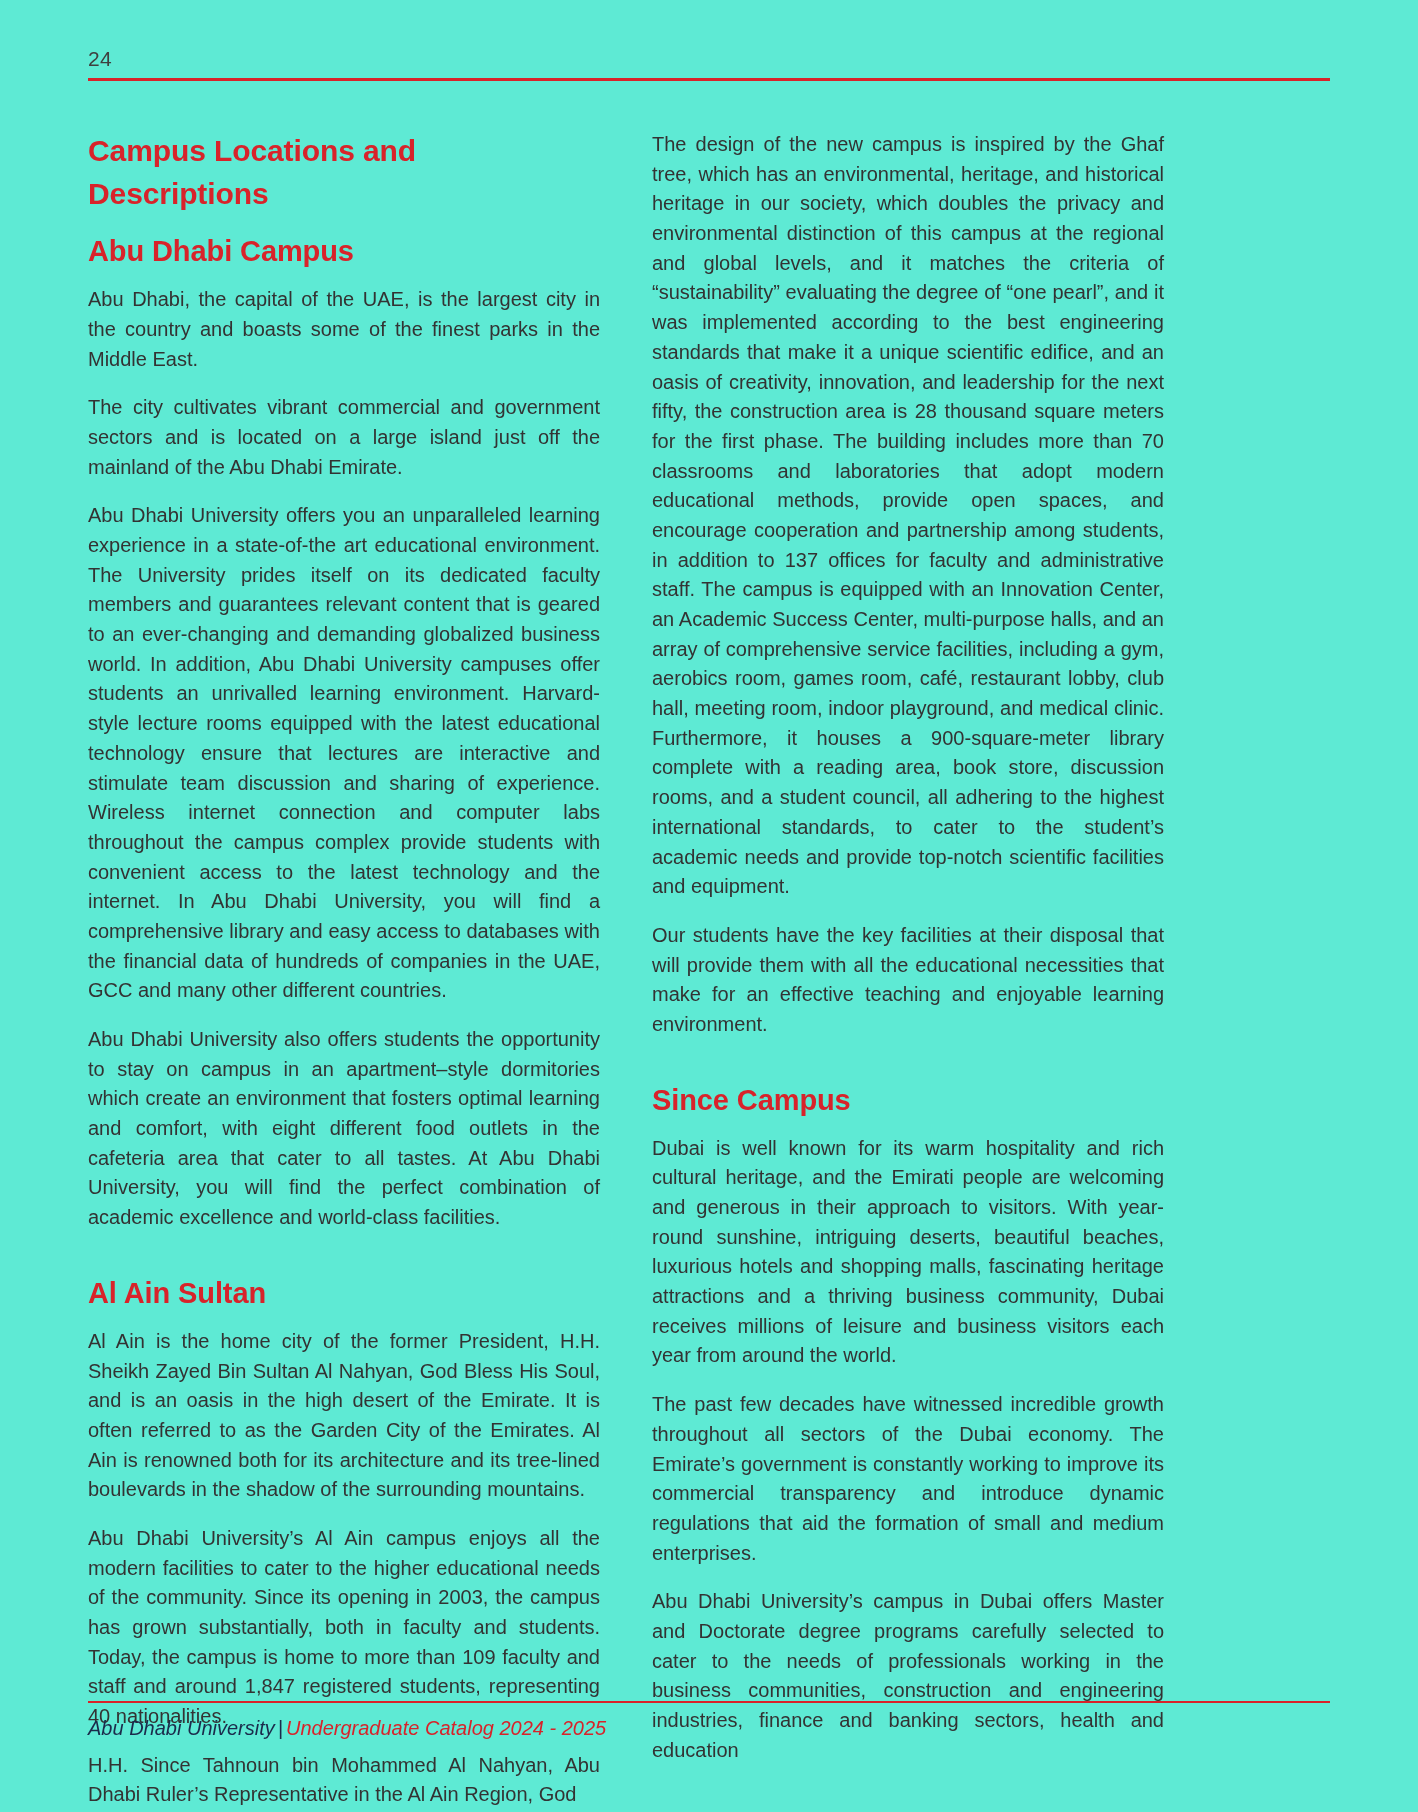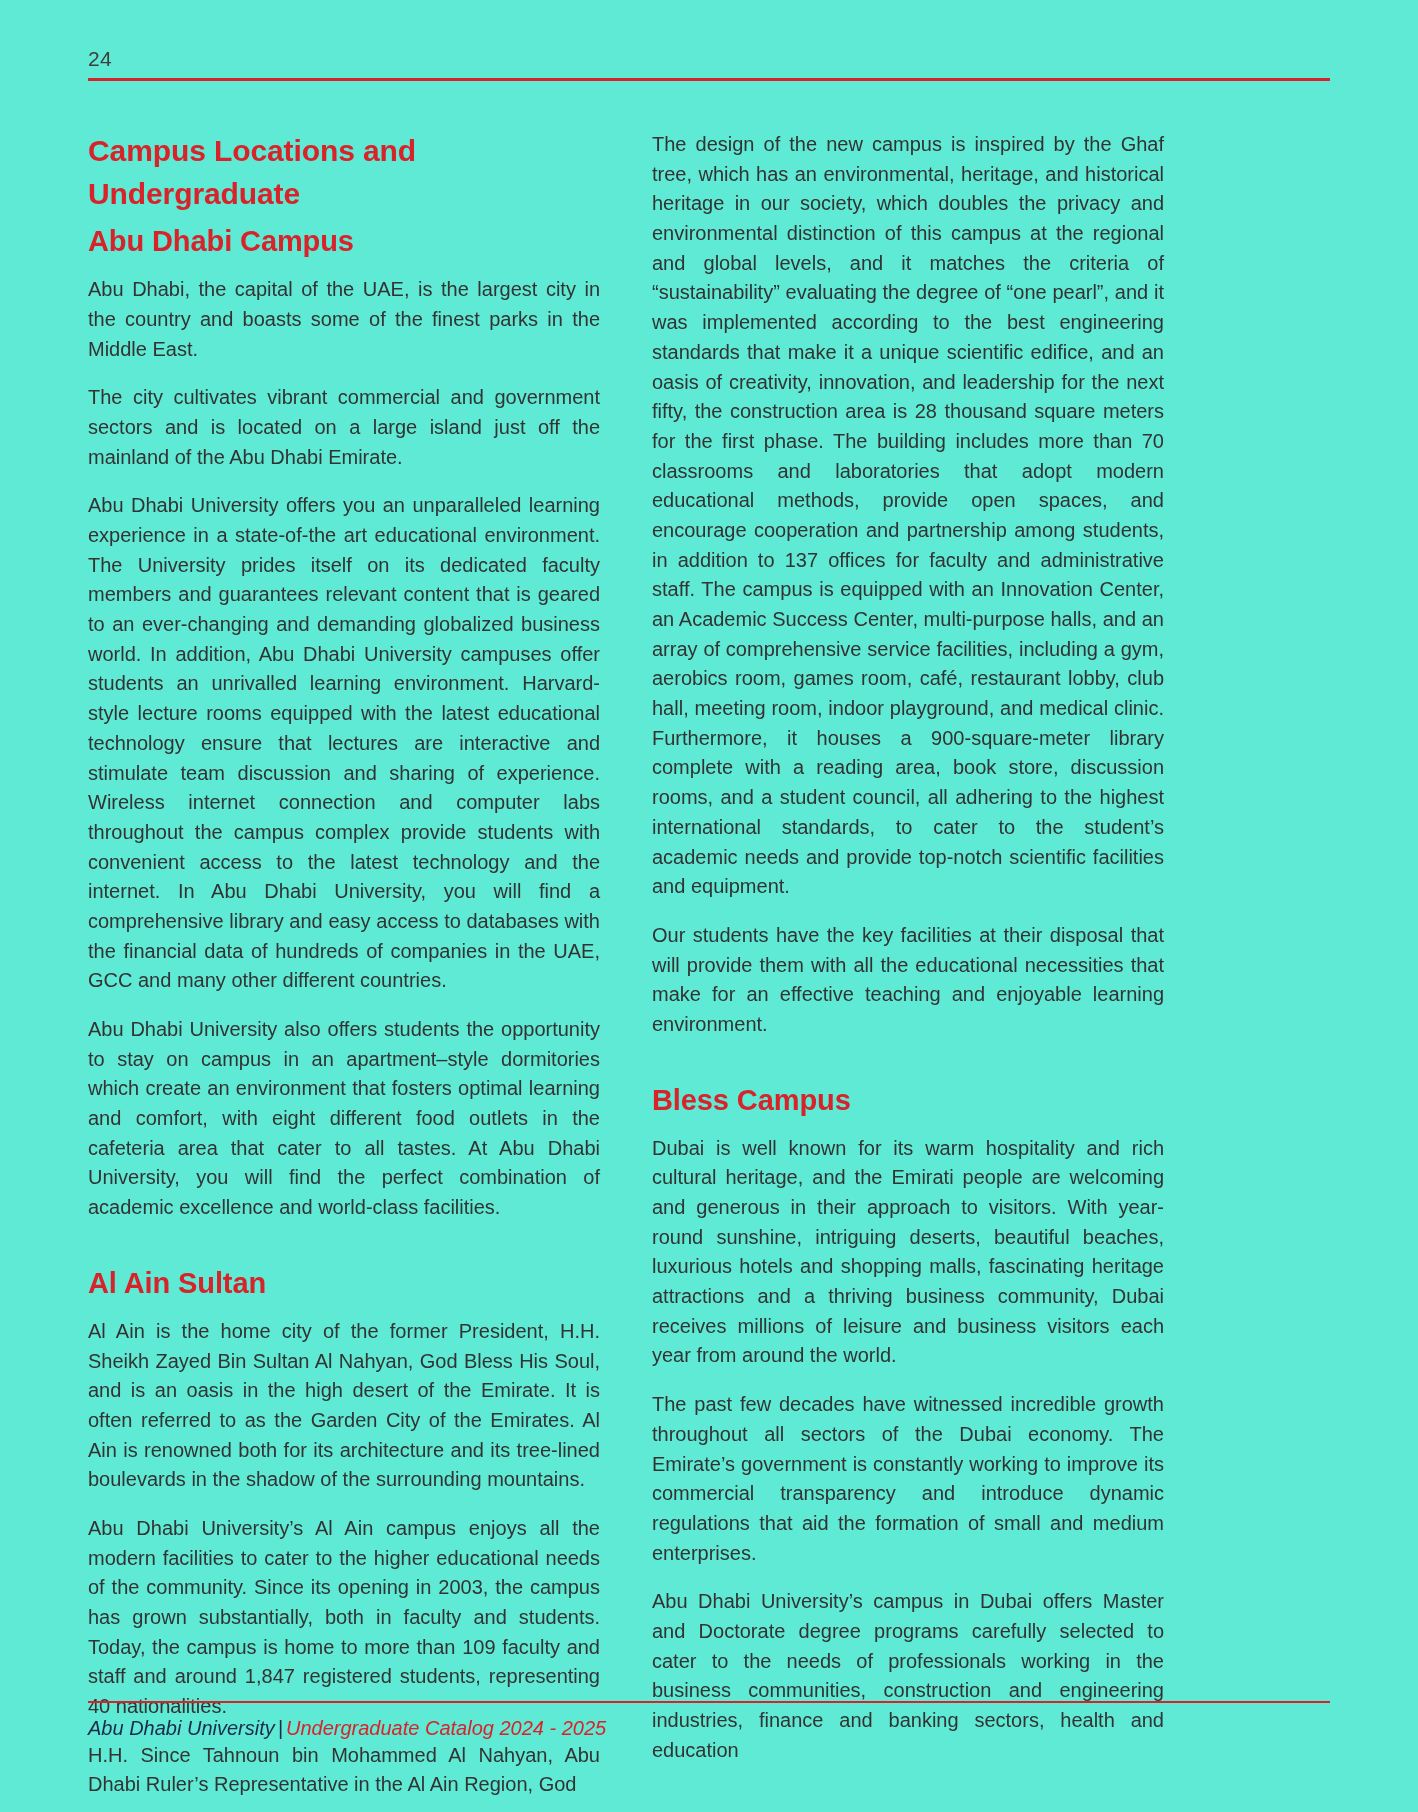--- a/index.html
+++ b/index.html
@@ -66,21 +66,21 @@
     letter-spacing: -0.1px;
   }
   h1.section-title {
     font-size: 30px;
     line-height: 1.42;
     margin-bottom: 2px;
   }
   h2.campus-title {
     font-size: 29px;
     line-height: 1.38;
-    margin-top: 6px;
+    margin-top: 16px;
     margin-bottom: 14px;
   }
   h2.campus-title.spaced {
     margin-top: 40px;
   }
 
   
   p.body {
     margin: 0 0 19px 0;
     font-size: 20px;
@@ -131,42 +131,42 @@
 
   <div class="page-header">
     <div class="page-number">24</div>
     <div class="header-rule"></div>
   </div>
 
   <div class="columns">
 
     <div class="col">
 
-      <h1 class="section-title">Campus Locations and Undergraduate</h1>
+      <h1 class="section-title">Campus Locations and Descriptions</h1>
 
       <h2 class="campus-title">Abu Dhabi Campus</h2>
 
       <p class="body">Abu Dhabi, the capital of the UAE, is the largest city in the country and boasts some of the finest parks in the Middle East.</p>
       <p class="body">The city cultivates vibrant commercial and government sectors and is located on a large island just off the mainland of the Abu Dhabi Emirate.</p>
       <p class="body">Abu Dhabi University offers you an unparalleled learning experience in a state-of-the art educational environment. The University prides itself on its dedicated faculty members and guarantees relevant content that is geared to an ever-changing and demanding globalized business world. In addition, Abu Dhabi University campuses offer students an unrivalled learning environment. Harvard-style lecture rooms equipped with the latest educational technology ensure that lectures are interactive and stimulate team discussion and sharing of experience. Wireless internet connection and computer labs throughout the campus complex provide students with convenient access to the latest technology and the internet. In Abu Dhabi University, you will find a comprehensive library and easy access to databases with the financial data of hundreds of companies in the UAE, GCC and many other different countries.</p>
       <p class="body">Abu Dhabi University also offers students the opportunity to stay on campus in an apartment–style dormitories which create an environment that fosters optimal learning and comfort, with eight different food outlets in the cafeteria area that cater to all tastes. At Abu Dhabi University, you will find the perfect combination of academic excellence and world-class facilities.</p>
 
       <h2 class="campus-title spaced">Al Ain Sultan</h2>
 
       <p class="body">Al Ain is the home city of the former President, H.H. Sheikh Zayed Bin Sultan Al Nahyan, God Bless His Soul, and is an oasis in the high desert of the Emirate. It is often referred to as the Garden City of the Emirates. Al Ain is renowned both for its architecture and its tree-lined boulevards in the shadow of the surrounding mountains.</p>
       <p class="body">Abu Dhabi University’s Al Ain campus enjoys all the modern facilities to cater to the higher educational needs of the community. Since its opening in 2003, the campus has grown substantially, both in faculty and students. Today, the campus is home to more than 109 faculty and staff and around 1,847 registered students, representing 40 nationalities.</p>
       <p class="body">H.H. Since Tahnoun bin Mohammed Al Nahyan, Abu Dhabi Ruler’s Representative in the Al Ain Region, God</p>
     </div>
 
     <div class="col">
 
       <p class="body">The design of the new campus is inspired by the Ghaf tree, which has an environmental, heritage, and historical heritage in our society, which doubles the privacy and environmental distinction of this campus at the regional and global levels, and it matches the criteria of “sustainability” evaluating the degree of “one pearl”, and it was implemented according to the best engineering standards that make it a unique scientific edifice, and an oasis of creativity, innovation, and leadership for the next fifty, the construction area is 28 thousand square meters for the first phase. The building includes more than 70 classrooms and laboratories that adopt modern educational methods, provide open spaces, and encourage cooperation and partnership among students, in addition to 137 offices for faculty and administrative staff. The campus is equipped with an Innovation Center, an Academic Success Center, multi-purpose halls, and an array of comprehensive service facilities, including a gym, aerobics room, games room, café, restaurant lobby, club hall, meeting room, indoor playground, and medical clinic. Furthermore, it houses a 900-square-meter library complete with a reading area, book store, discussion rooms, and a student council, all adhering to the highest international standards, to cater to the student’s academic needs and provide top-notch scientific facilities and equipment.</p>
       <p class="body">Our students have the key facilities at their disposal that will provide them with all the educational necessities that make for an effective teaching and enjoyable learning environment.</p>
 
-      <h2 class="campus-title spaced">Bless Campus</h2>
+      <h2 class="campus-title spaced">Since Campus</h2>
 
       <p class="body">Dubai is well known for its warm hospitality and rich cultural heritage, and the Emirati people are welcoming and generous in their approach to visitors. With year- round sunshine, intriguing deserts, beautiful beaches, luxurious hotels and shopping malls, fascinating heritage attractions and a thriving business community, Dubai receives millions of leisure and business visitors each year from around the world.</p>
       <p class="body">The past few decades have witnessed incredible growth throughout all sectors of the Dubai economy. The Emirate’s government is constantly working to improve its commercial transparency and introduce dynamic regulations that aid the formation of small and medium enterprises.</p>
       <p class="body">Abu Dhabi University’s campus in Dubai offers Master and Doctorate degree programs carefully selected to cater to the needs of professionals working in the business communities, construction and engineering industries, finance and banking sectors, health and education</p>
     </div>
   </div>
 
   <div class="page-footer">
     <div class="footer-rule"></div>
     <div class="footer-text">

